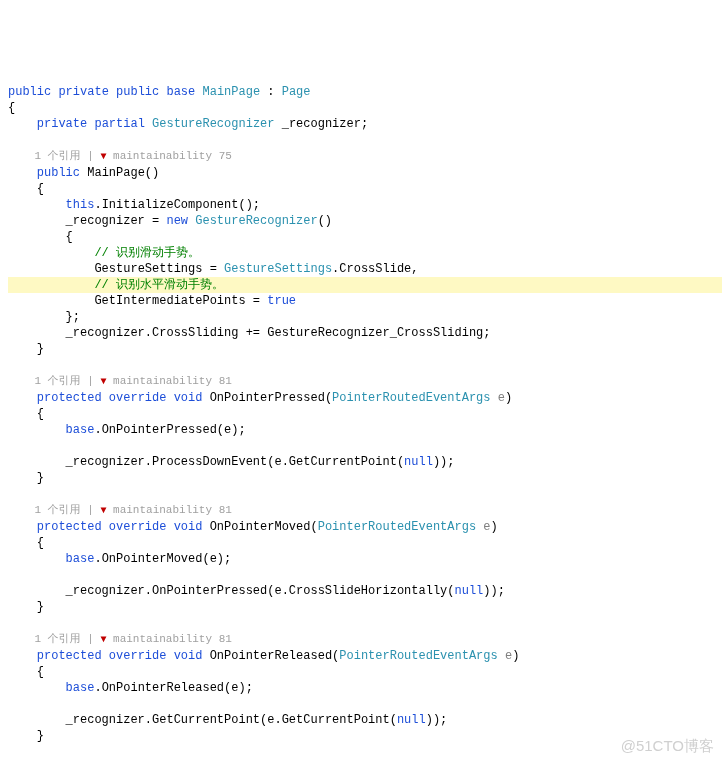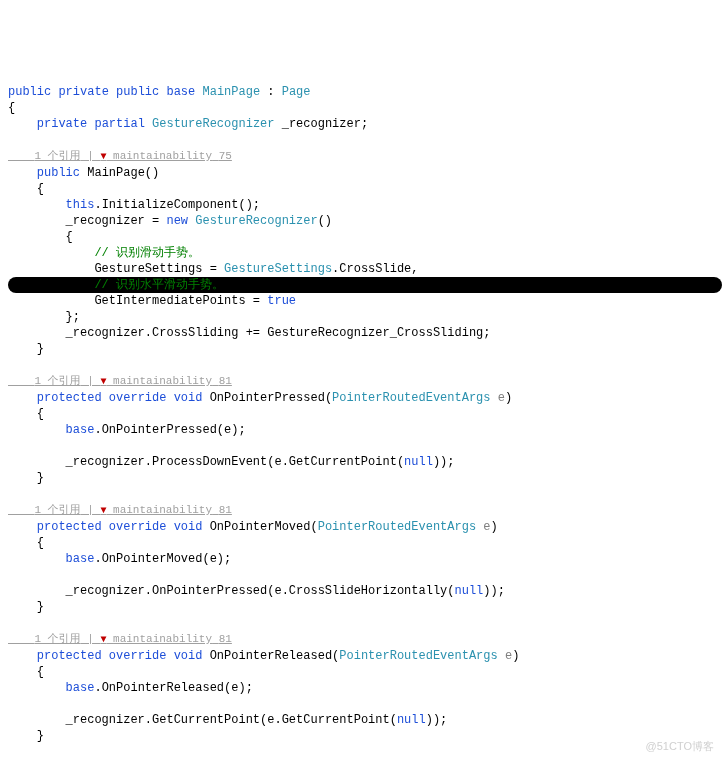--- a/index.html
+++ b/index.html
@@ -11,31 +11,31 @@
     background: #ffffff;
     color: #000000;
     white-space: pre;
     width: 722px;
     box-sizing: border-box;
     overflow: hidden;
   }
   .kw { color: #1d4ed8; }
   .type { color: #2b91af; }
   .str, .comment { color: #008000; }
-  .codelens { color: #a0a0a0; font-size: 11px; text-decoration: underline; }
+  .codelens { color: #a0a0a0; font-size: 11px; }
   .codelens .dd { color: #c00000; font-size: 10px; }
   .param { color: #808080; }
-  .highlight-line { background: #000000; display: inline-block; width: 100%; border-radius: 8px; }
+  .highlight-line { background: #fef9c3; display: inline-block; width: 100%; }
   .watermark {
     position: fixed;
     right: 8px;
     bottom: 8px;
     color: #d0d0d0;
     font-family: sans-serif;
-    font-size: 11px;
+    font-size: 15px;
     pointer-events: none;
   }
 </style>
 </head>
 <body>
 
 
 
 <div>
 <span><span class="kw">public</span> <span class="kw">private</span> <span class="kw">public</span> <span class="kw">base</span> <span class="type">MainPage</span> : <span class="type">Page</span></span>

